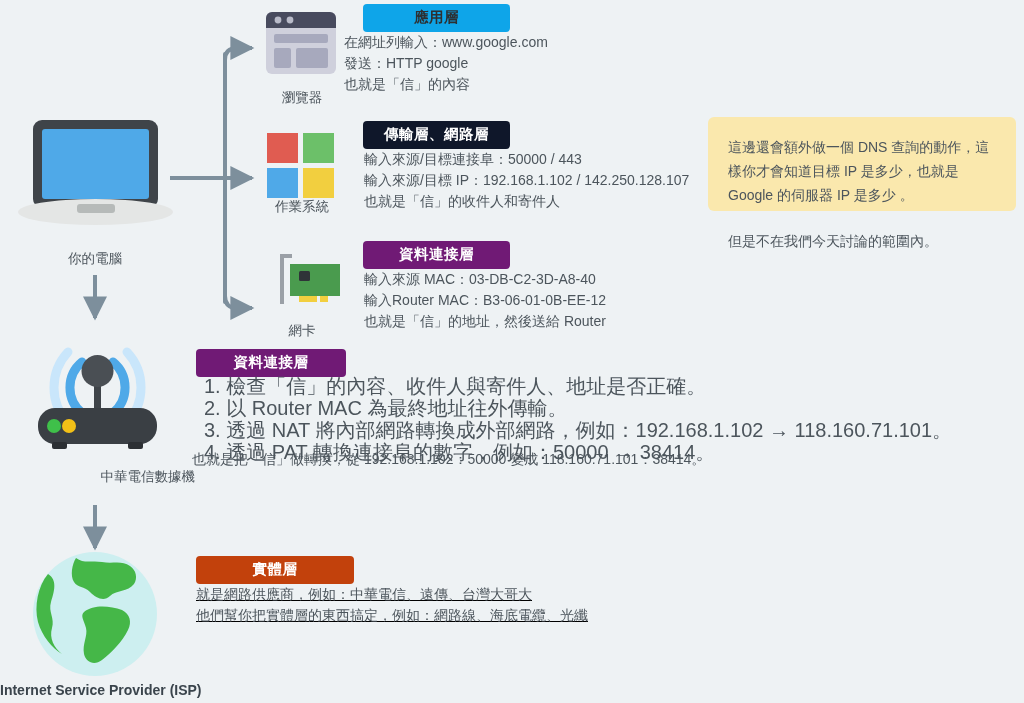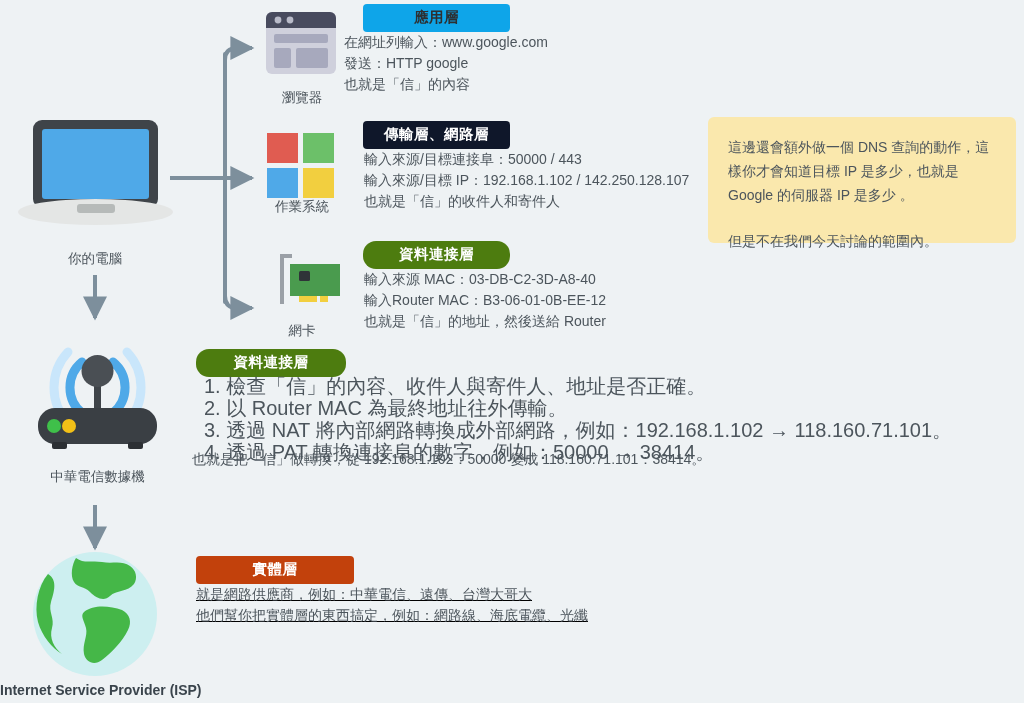--- a/index.html
+++ b/index.html
@@ -24,21 +24,21 @@
     font-size: 14.5px;
     font-weight: 700;
     color: #ffffff;
     text-align: center;
     letter-spacing: .5px;
     padding: 5px 0 6px 0;
     line-height: 1.15;
   }
   .badge.app     { background: #0ea5e9; color: #2d2f31; }
   .badge.trans   { background: #0f172a; }
-  .badge.link    { background: #4d7c0f; border-radius: 13px; }
+  .badge.link    { background: #701a75; }
   .badge.phys    { background: #c2410c; }
 
   
   .txt {
     font-size: 14px;
     color: #4c555c;
     line-height: 21px;
     white-space: nowrap;
   }
 
@@ -118,21 +118,21 @@
       <rect x="74" y="42" width="7" height="45" fill="#3f4449"></rect>
       <circle cx="77.5" cy="41" r="16" fill="#4a4f54"></circle>
 
       <rect x="18" y="78" width="119" height="36" rx="17" fill="#3a3f44"></rect>
       <rect x="32" y="112" width="15" height="7" rx="2" fill="#2c3034"></rect>
       <rect x="108" y="112" width="15" height="7" rx="2" fill="#2c3034"></rect>
       <circle cx="34" cy="96" r="7" fill="#3fc04a"></circle>
       <circle cx="49" cy="96" r="7" fill="#f2c017"></circle>
     </svg>
   </div>
-  <div class="abs cap" style="left:0px;top:468px;width:195px;">中華電信數據機</div>
+  <div class="abs cap" style="left:0px;top:468px;width:195px;text-align:right;">中華電信數據機</div>
 
   <div class="icon-wrap" style="left:18px;top:552px;width:155px;height:125px;">
     <svg viewBox="0 0 155 125" width="155" height="125">
       <circle cx="77" cy="62" r="62" fill="#cdeff0"></circle>
       <path d="M30 22 C40 28 36 40 33 50 C30 60 37 66 34 76 C31 86 36 96 44 102
                C34 96 24 84 20 70 C16 54 20 34 30 22 Z" fill="#45b748"></path>
       <path d="M58 6 C66 12 74 8 84 10 C95 12 104 8 112 14 C118 18 120 26 116 32
                C110 40 98 38 92 44 C86 50 78 46 72 40 C66 34 60 36 56 30
                C52 24 54 12 58 6 Z" fill="#45b748"></path>
       <path d="M66 60 C76 52 92 54 104 58 C112 62 114 70 110 78 C104 90 94 100 84 108
@@ -205,18 +205,18 @@
     <li>4.  透過 PAT 轉換連接阜的數字，例如：50000 → 38414。</li>
   </ul>
   <div class="abs txt" style="left:192px;top:449px;">也就是把「信」做轉換，從 192.168.1.102：50000 變成 118.160.71.101：38414。</div>
 
   <div class="abs badge phys" style="left:196px;top:556px;width:158px;">實體層</div>
   <div class="abs" style="left:196px;top:584px;text-decoration:underline;">
     <div class="txt">就是網路供應商，例如：中華電信、遠傳、台灣大哥大</div>
     <div class="txt">他們幫你把實體層的東西搞定，例如：網路線、海底電纜、光纖</div>
   </div>
 
-  <div class="abs note" style="left:708px;top:117px;width:308px;height:126px;">
+  <div class="abs note" style="left:708px;top:117px;width:308px;height:94px;">
     <p>這邊還會額外做一個 DNS 查詢的動作，這樣你才會知道目標 IP 是多少，也就是 Google 的伺服器 IP 是多少 。</p>
     <p>但是不在我們今天討論的範圍內。</p>
   </div>
 
 </div>
 
 </body></html>

